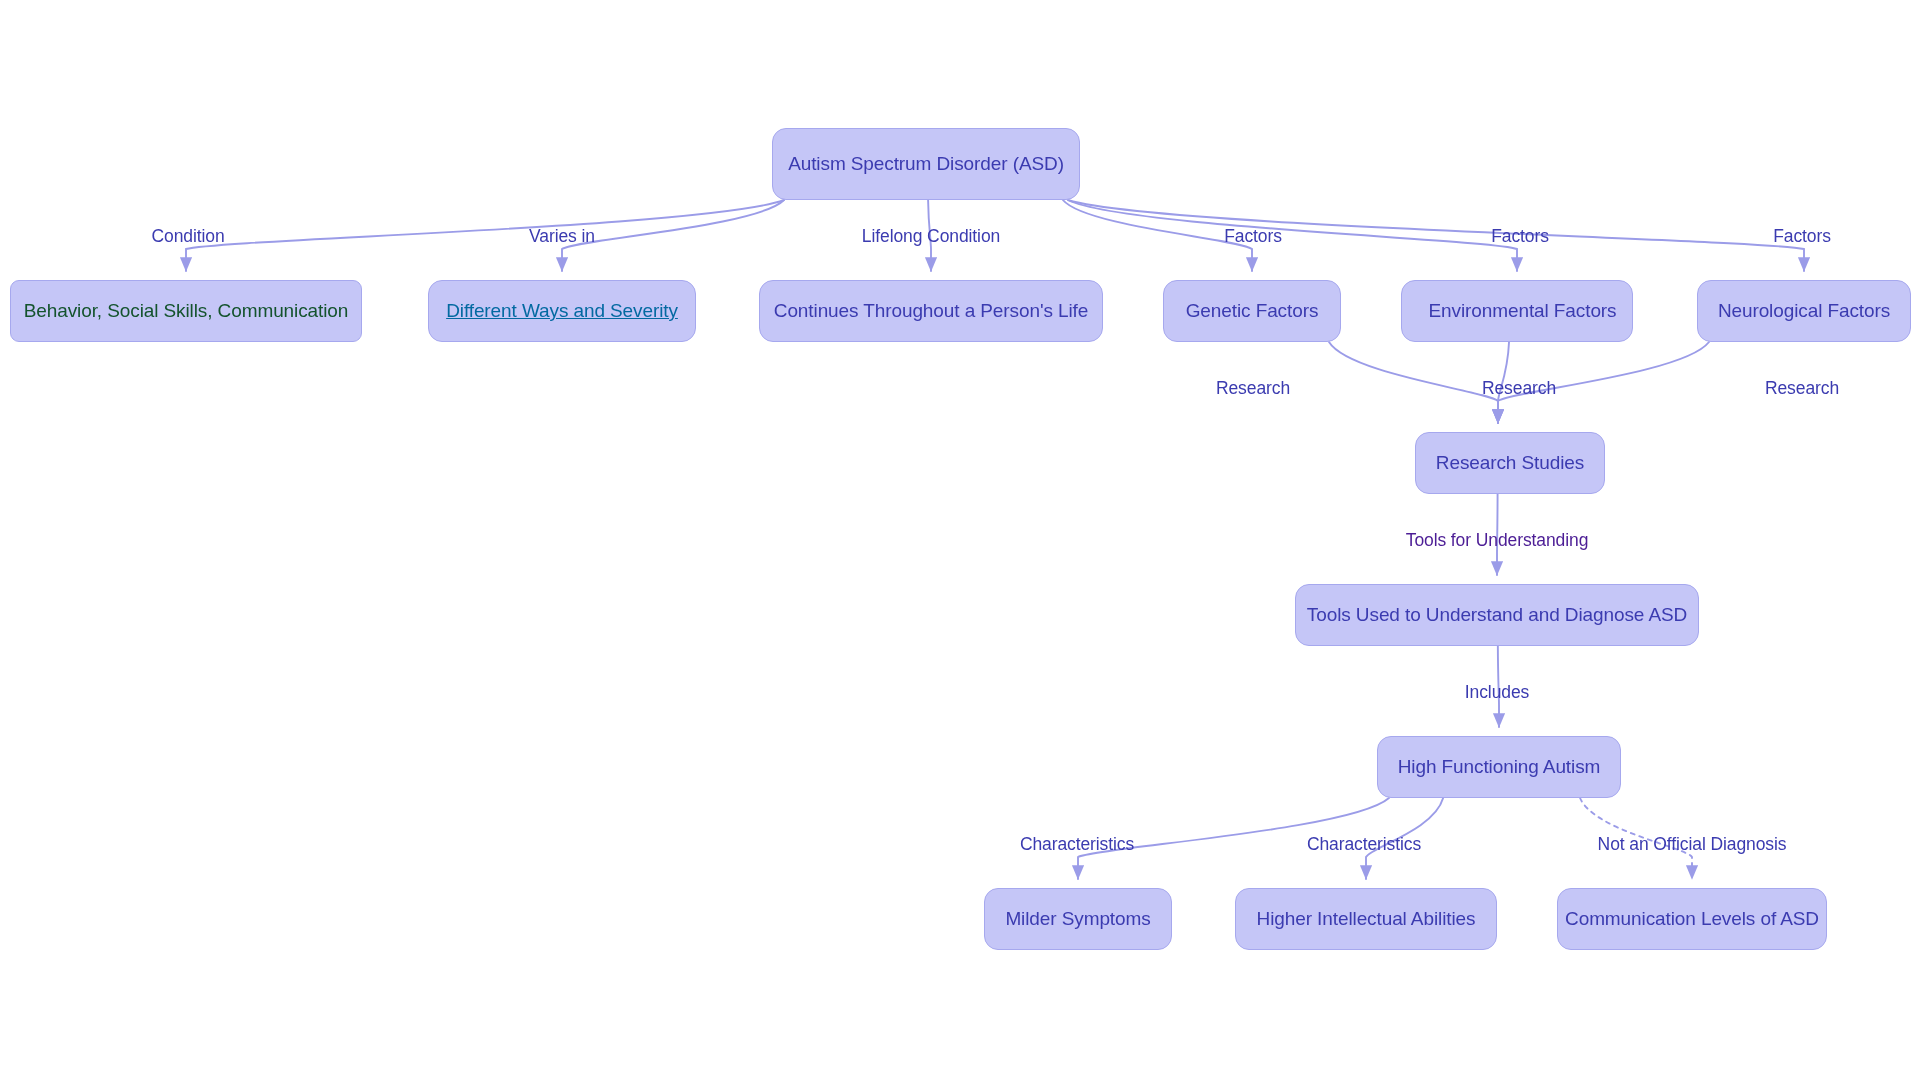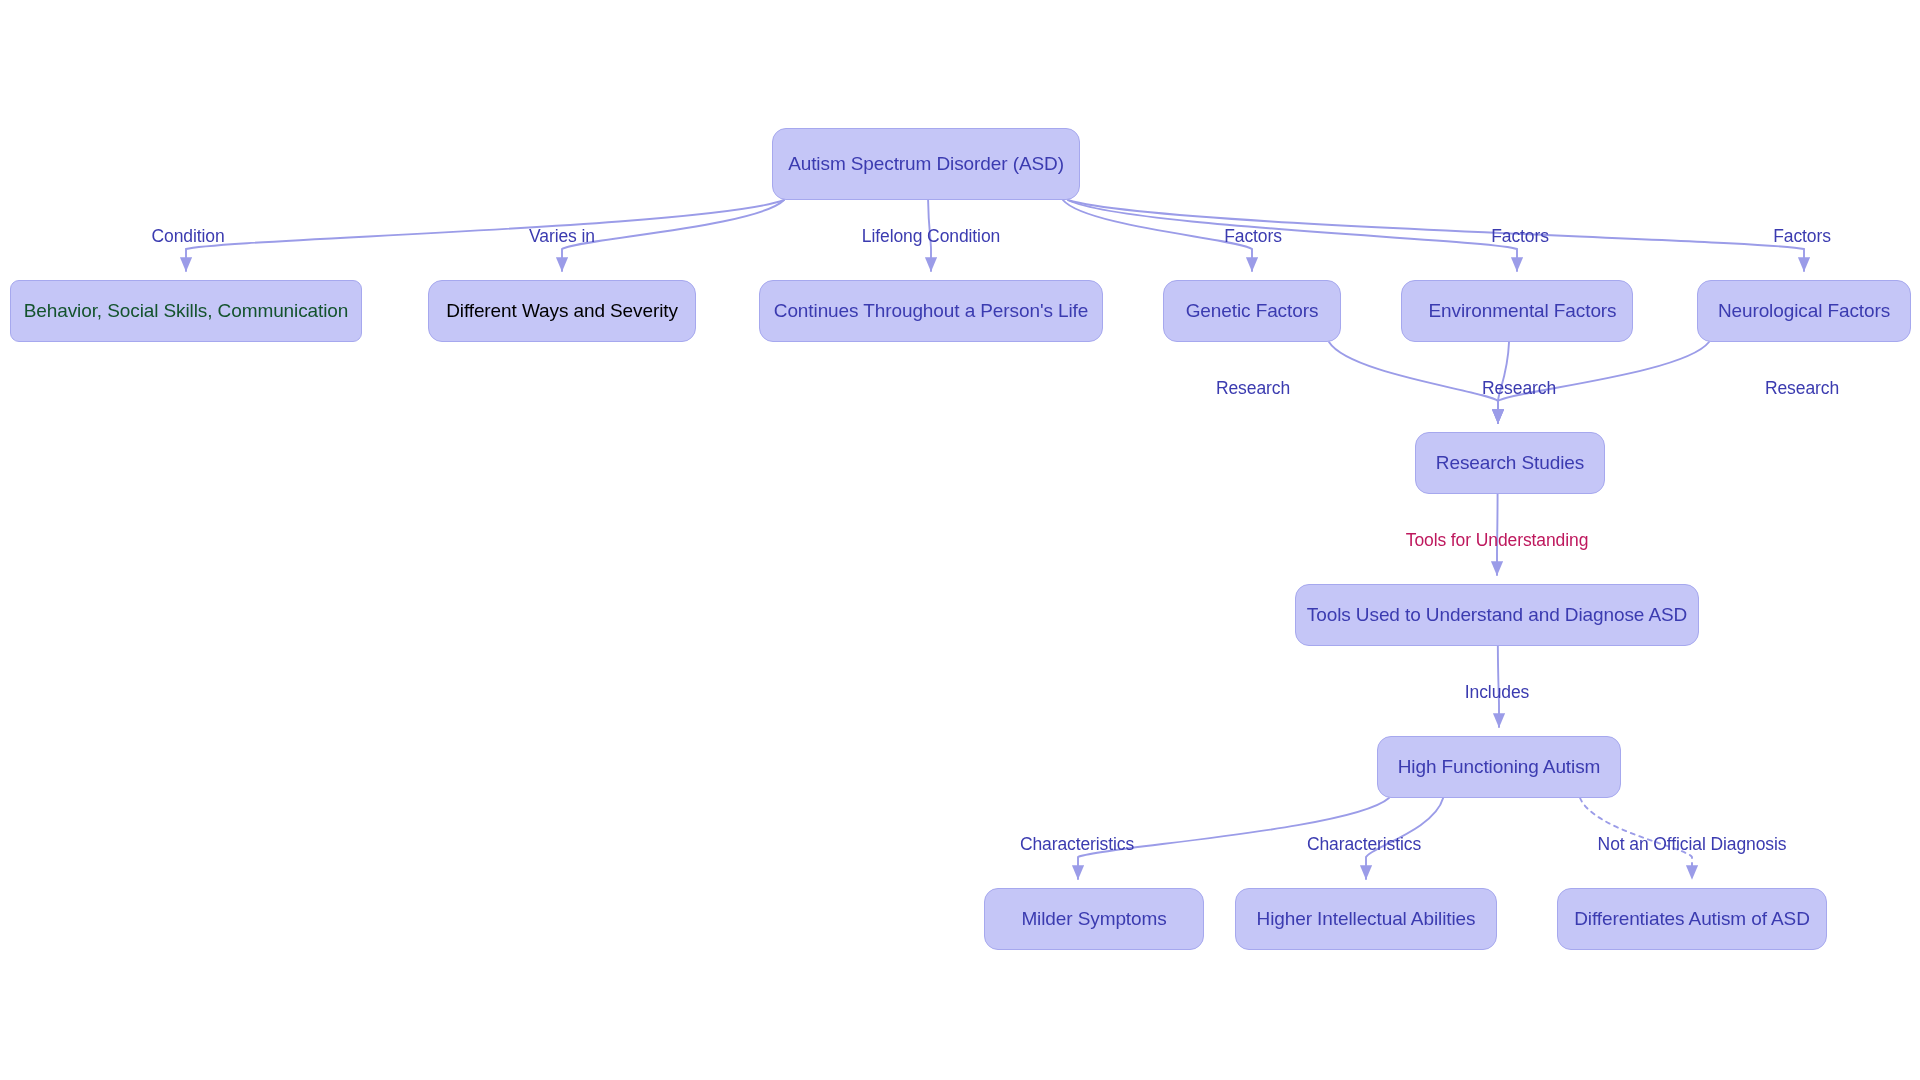--- a/index.html
+++ b/index.html
@@ -83,21 +83,21 @@
       </g>
   </svg>
 
   <div id="node-layer">
       <div class="node" style="left: 772px; top: 128px; width: 308px; height: 72px; background: rgb(197, 198, 247); border-color: rgb(166, 168, 238); color: rgb(59, 59, 176);">
         <span>Autism Spectrum Disorder (ASD)</span>
       </div>
       <div class="node" style="left: 10px; top: 280px; width: 352px; height: 62px; background: rgb(197, 198, 247); border-color: rgb(166, 168, 238); color: #14532d; border-radius: 9px;">
         <span>Behavior, Social Skills, Communication</span>
       </div>
-      <div class="node" style="left: 428px; top: 280px; width: 268px; height: 62px; background: rgb(197, 198, 247); border-color: rgb(166, 168, 238); color: #000000;">
+      <div class="node" style="left: 428px; top: 280px; width: 268px; height: 62px; background: rgb(197, 198, 247); border-color: rgb(166, 168, 238); color: #0369a1; text-decoration: underline;">
         <span>Different Ways and Severity</span>
       </div>
       <div class="node" style="left: 759px; top: 280px; width: 344px; height: 62px; background: rgb(197, 198, 247); border-color: rgb(166, 168, 238); color: rgb(59, 59, 176);">
         <span>Continues Throughout a Person's Life</span>
       </div>
       <div class="node" style="left: 1163px; top: 280px; width: 178px; height: 62px; background: rgb(197, 198, 247); border-color: rgb(166, 168, 238); color: rgb(59, 59, 176);">
         <span>Genetic Factors</span>
       </div>
       <div class="node" style="left: 1401px; top: 280px; width: 232px; height: 62px; background: rgb(197, 198, 247); border-color: rgb(166, 168, 238); color: rgb(59, 59, 176); padding-left: 31px;">
         <span>Environmental Factors</span>
@@ -107,40 +107,40 @@
       </div>
       <div class="node" style="left: 1403px; top: 432px; width: 190px; height: 62px; background: rgb(197, 198, 247); border-color: rgb(166, 168, 238); color: rgb(59, 59, 176); margin-left: 12px;">
         <span>Research Studies</span>
       </div>
       <div class="node" style="left: 1295px; top: 584px; width: 404px; height: 62px; background: rgb(197, 198, 247); border-color: rgb(166, 168, 238); color: rgb(59, 59, 176);">
         <span>Tools Used to Understand and Diagnose ASD</span>
       </div>
       <div class="node" style="left: 1377px; top: 736px; width: 244px; height: 62px; background: rgb(197, 198, 247); border-color: rgb(166, 168, 238); color: rgb(59, 59, 176); justify-content: center;">
         <span>High Functioning Autism</span>
       </div>
-      <div class="node" style="left: 984px; top: 888px; width: 220px; height: 62px; background: rgb(197, 198, 247); border-color: rgb(166, 168, 238); color: rgb(59, 59, 176);">
+      <div class="node" style="left: 984px; top: 888px; width: 188px; height: 62px; background: rgb(197, 198, 247); border-color: rgb(166, 168, 238); color: rgb(59, 59, 176);">
         <span>Milder Symptoms</span>
       </div>
       <div class="node" style="left: 1235px; top: 888px; width: 262px; height: 62px; background: rgb(197, 198, 247); border-color: rgb(166, 168, 238); color: rgb(59, 59, 176);">
         <span>Higher Intellectual Abilities</span>
       </div>
       <div class="node" style="left: 1557px; top: 888px; width: 270px; height: 62px; background: rgb(197, 198, 247); border-color: rgb(166, 168, 238); color: rgb(59, 59, 176);">
-        <span>Differentiates Autism of ASD</span>
+        <span>Communication Levels of ASD</span>
       </div>
     </div>
   <div id="edge-label-layer">
       <div class="edge-label" style="left: 188px; top: 236px; color: rgb(59, 59, 176);">Condition</div>
       <div class="edge-label" style="left: 562px; top: 236px; color: rgb(59, 59, 176);">Varies in</div>
       <div class="edge-label" style="left: 931px; top: 236px; color: rgb(59, 59, 176);">Lifelong Condition</div>
       <div class="edge-label" style="left: 1253px; top: 236px; color: rgb(59, 59, 176);">Factors</div>
       <div class="edge-label" style="left: 1520px; top: 236px; color: rgb(59, 59, 176);">Factors</div>
       <div class="edge-label" style="left: 1802px; top: 236px; color: rgb(59, 59, 176);">Factors</div>
       <div class="edge-label" style="left: 1253px; top: 388px; color: rgb(59, 59, 176);">Research</div>
       <div class="edge-label" style="left: 1519px; top: 388px; color: rgb(59, 59, 176);">Research</div>
       <div class="edge-label" style="left: 1802px; top: 388px; color: rgb(59, 59, 176);">Research</div>
-      <div class="edge-label" style="left: 1497px; top: 540px; color: #be185d;">Tools for Understanding</div>
+      <div class="edge-label" style="left: 1497px; top: 540px; color: #4c1d95;">Tools for Understanding</div>
       <div class="edge-label" style="left: 1497px; top: 692px; color: rgb(59, 59, 176);">Includes</div>
       <div class="edge-label" style="left: 1077px; top: 844px; color: rgb(59, 59, 176);">Characteristics</div>
       <div class="edge-label" style="left: 1364px; top: 844px; color: rgb(59, 59, 176);">Characteristics</div>
       <div class="edge-label" style="left: 1692px; top: 844px; color: rgb(59, 59, 176);">Not an Official Diagnosis</div>
     </div>
 
 </div>
 
 </body></html>

